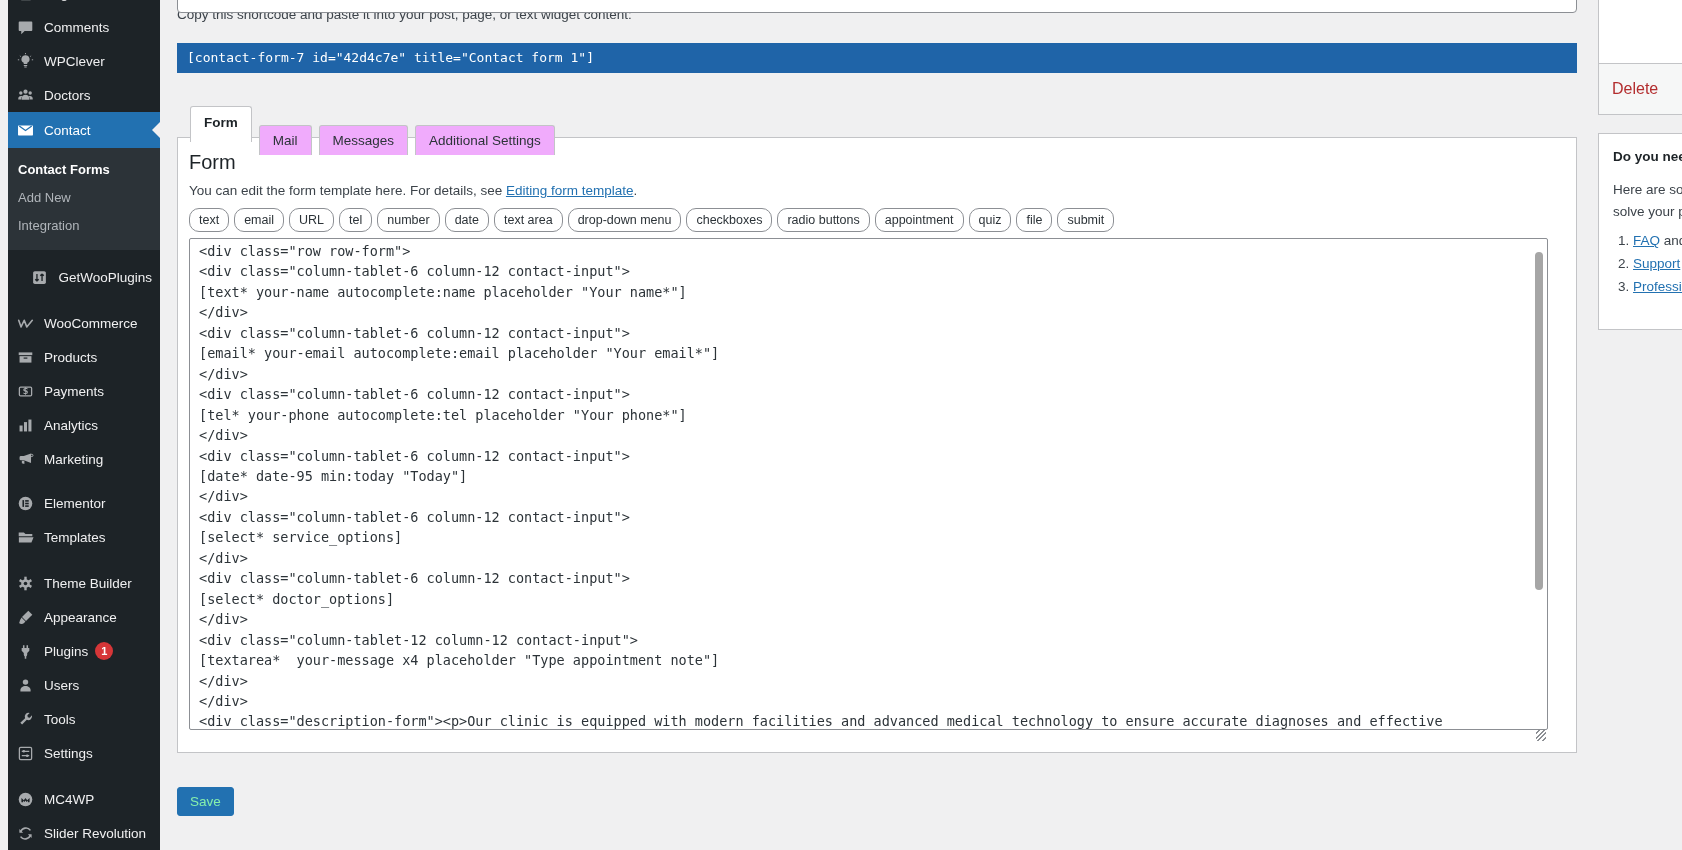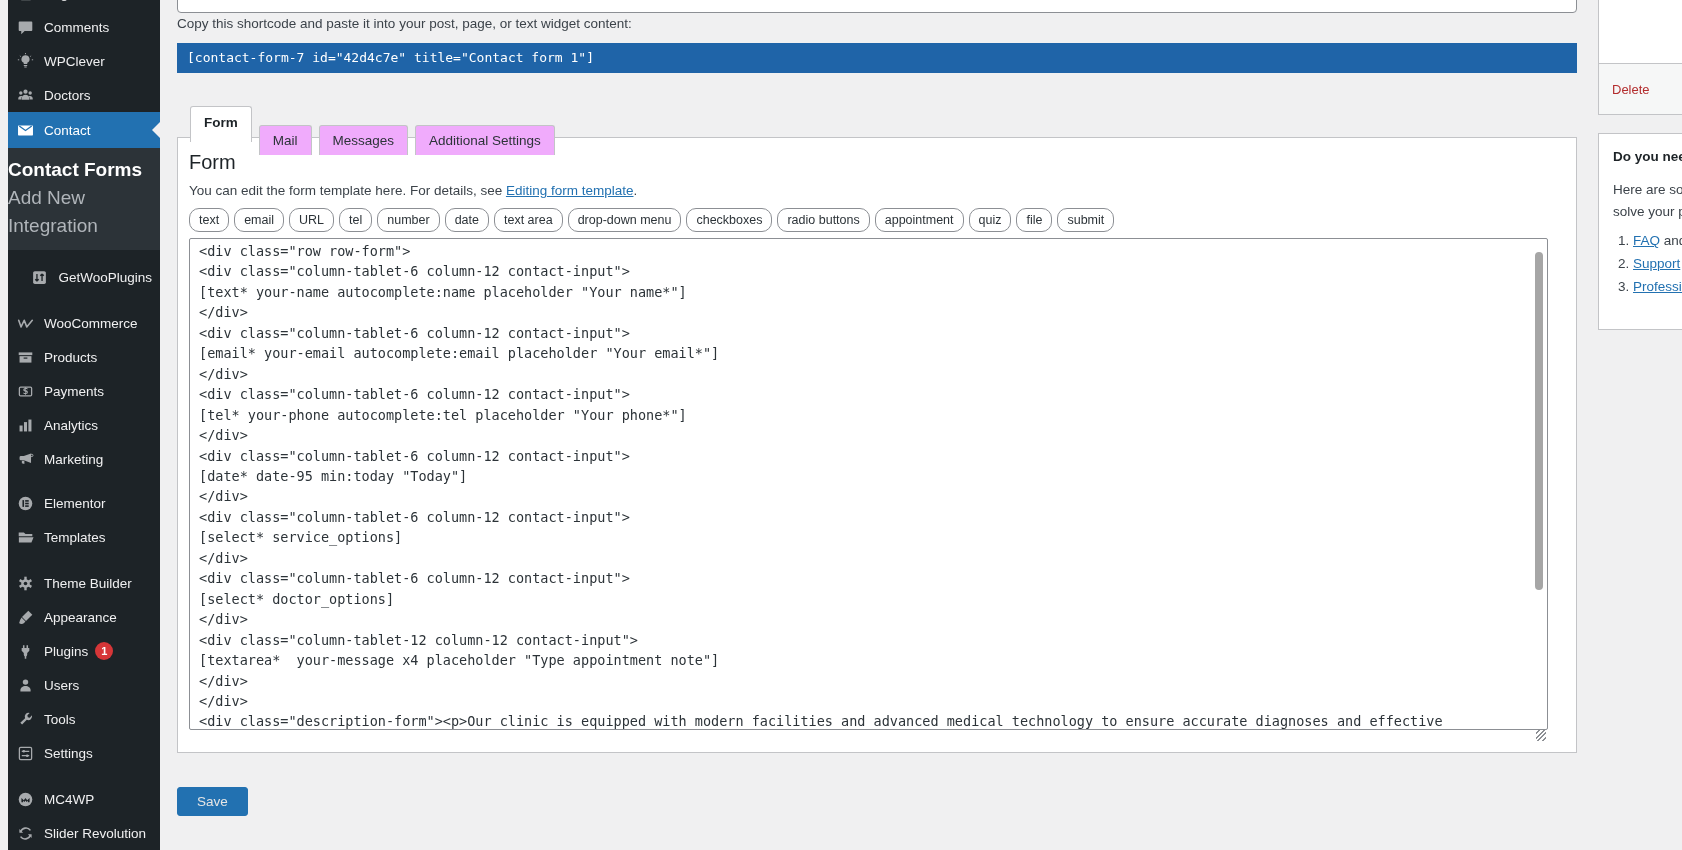--- a/index.html
+++ b/index.html
@@ -30,33 +30,33 @@
     content:""; position:absolute; right:0; top:50%; margin-top:-8px;
     border:8px solid transparent; border-right-color:#f0f0f1;
   }
   .menu-badge {
     margin-left:7px; background:#d63638; color:#fff; font-size:11px;
     min-width:18px; height:18px; line-height:18px; text-align:center;
     border-radius:9px; padding:0 3px; font-weight:bold;
   }
   .submenu { background:#2c3338; padding:8px 0 10px 0; }
   .submenu-item {
-    height:28px; line-height:28px; font-size:19px;
+    height:28px; line-height:28px; padding-left:10px; font-size:13px;
     color:#b0b5ba; cursor:pointer;
   }
   .submenu-item.current { color:#fff; font-weight:bold; }
 
   
   .title-input {
     position:absolute; left:177px; top:-30px; width:1400px; height:43px;
     border:1px solid #8c8f94; border-radius:4px; background:#fff;
     font-size:14px; padding:0 10px; z-index:1;
   }
   .shortcode-help {
-    position:absolute; left:177px; top:16px; font-size:13.5px; color:#3c434a;
+    position:absolute; left:177px; top:7px; font-size:13.5px; color:#3c434a;
   }
   .shortcode-field {
     position:absolute; left:177px; top:43px; width:1400px; height:30px;
     background:#1f64a8; color:#fff; line-height:30px; padding:0 10px;
     font-family:"DejaVu Sans Mono", monospace; font-size:13px; cursor:text;
     white-space:nowrap; overflow:hidden;
   }
 
   .tab-list { position:absolute; left:190px; top:106px; display:flex; z-index:3; }
   .tab {
@@ -92,36 +92,36 @@
   .textarea-scrollbar {
     position:absolute; left:1535px; top:252px; width:8px; height:338px;
     background:#a6a6a6; border-radius:4px; z-index:4; cursor:pointer;
   }
   .resize-grip {
     position:absolute; left:1536px; top:730px; width:10px; height:11px; z-index:4;
     background:repeating-linear-gradient(135deg, transparent 0 2px, #8c8f94 2px 3.2px);
     cursor:nwse-resize;
   }
   .save-button {
-    position:absolute; left:177px; top:787px; height:29px; padding:0 19px;
-    background:#2271b1; color:#e5e5e5; border:1px solid #2271b1; border-radius:3px;
+    position:absolute; left:177px; top:787px; height:29px; padding:0 12px;
+    background:#2271b1; color:#86efac; border:1px solid #2271b1; border-radius:3px;
     font-size:13.5px; cursor:pointer; font-family:"Liberation Sans", sans-serif;
   }
 
   
   .publish-box {
     position:absolute; left:1598px; top:-40px; width:260px; height:155px;
     background:#fff; border:1px solid #c3c4c7;
   }
   .publish-footer {
     position:absolute; left:0; bottom:0; width:100%; height:51px;
     background:#f6f7f7; border-top:1px solid #c3c4c7;
     display:flex; align-items:center; padding-left:13px;
   }
-  .delete-link { color:#b32d2e; font-size:13px; text-decoration:none; cursor:pointer; }
+  .delete-link { color:#b32d2e; font-size:16px; text-decoration:none; cursor:pointer; }
   .help-box {
     position:absolute; left:1598px; top:133px; width:260px; height:197px;
     background:#fff; border:1px solid #c3c4c7; padding:0 14px; overflow:hidden;
   }
   .help-heading { margin-top:15px; font-size:13.5px; font-weight:bold; color:#1d2327; white-space:nowrap; }
   .help-intro { margin-top:15px; font-size:13.5px; line-height:22px; color:#3c434a; white-space:nowrap; }
   .help-list { margin:10px 0 0 20px; font-size:13.5px; color:#3c434a; }
   .help-list li { margin-bottom:7px; line-height:16px; white-space:nowrap; }
 </style>
 </head>

